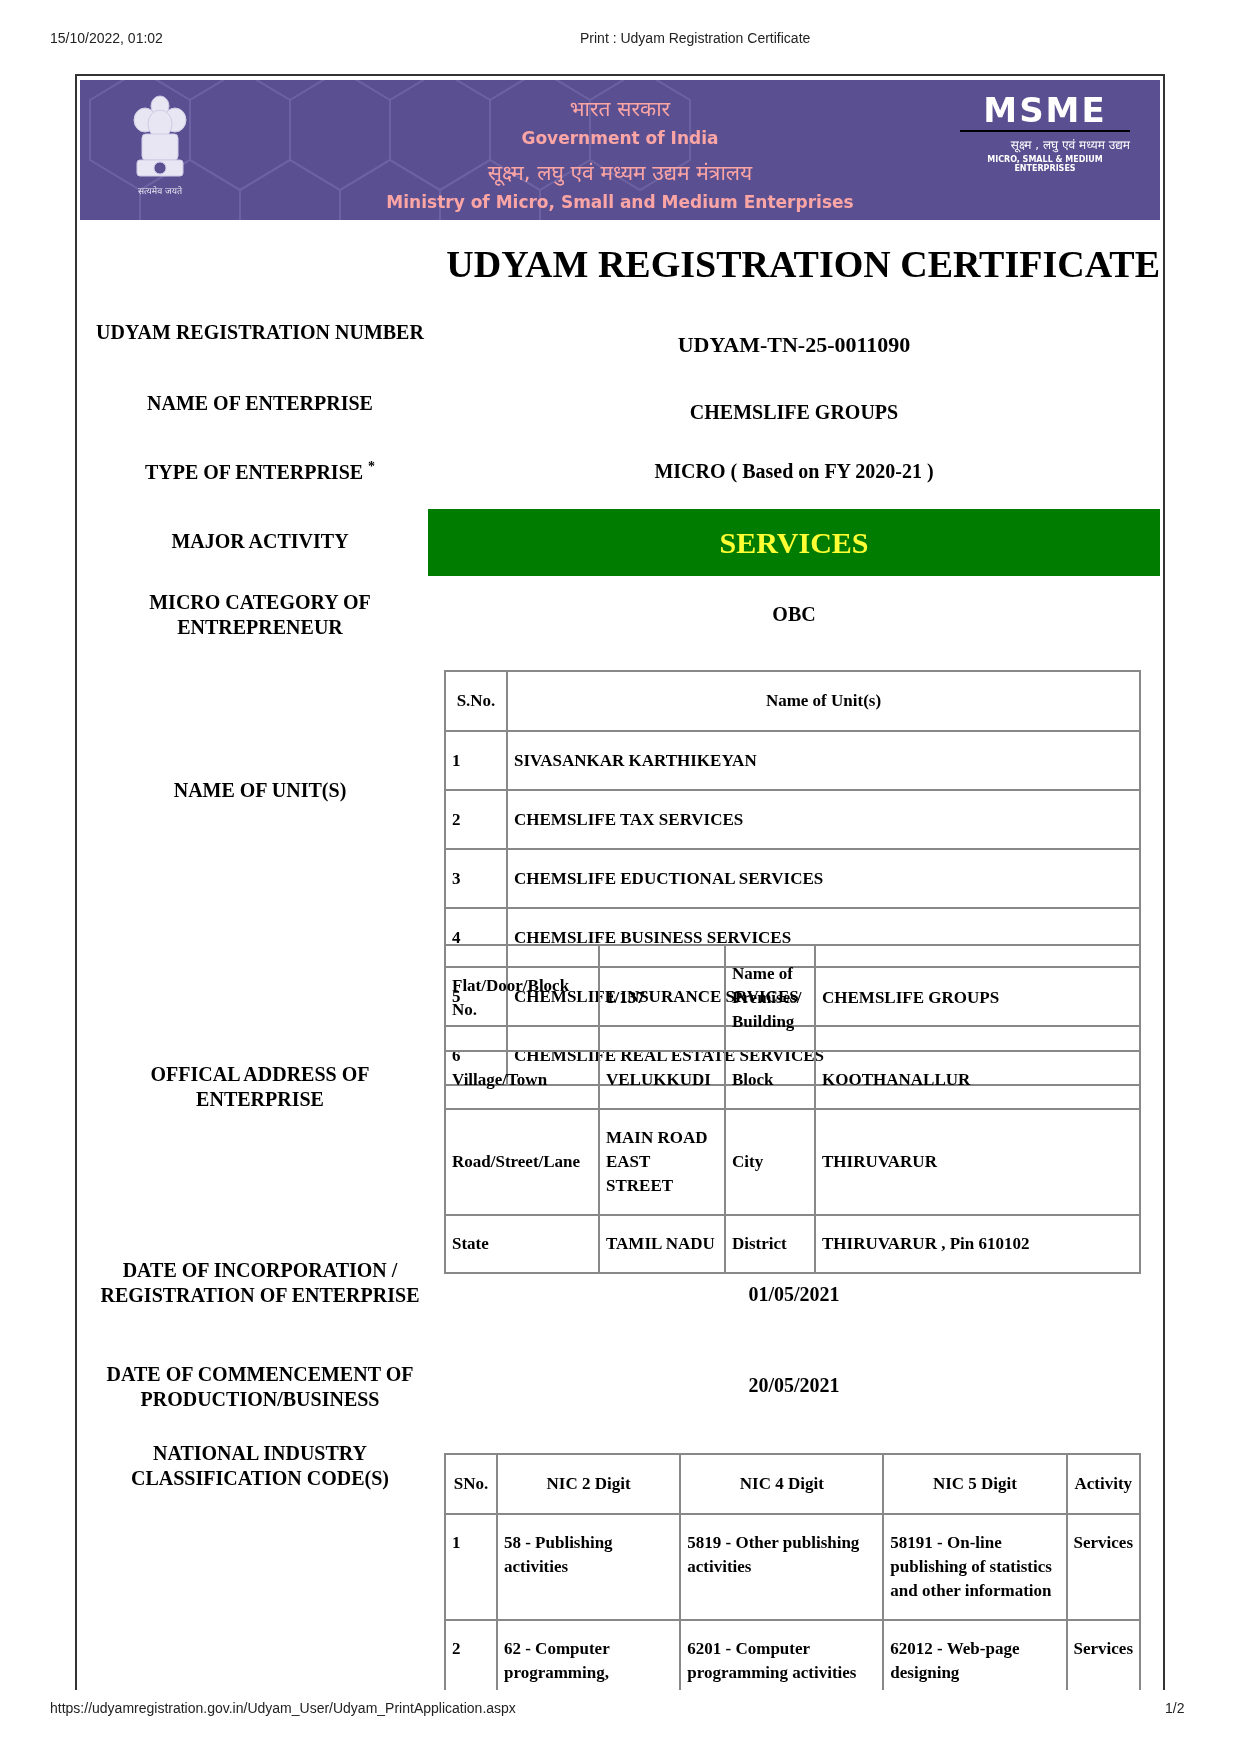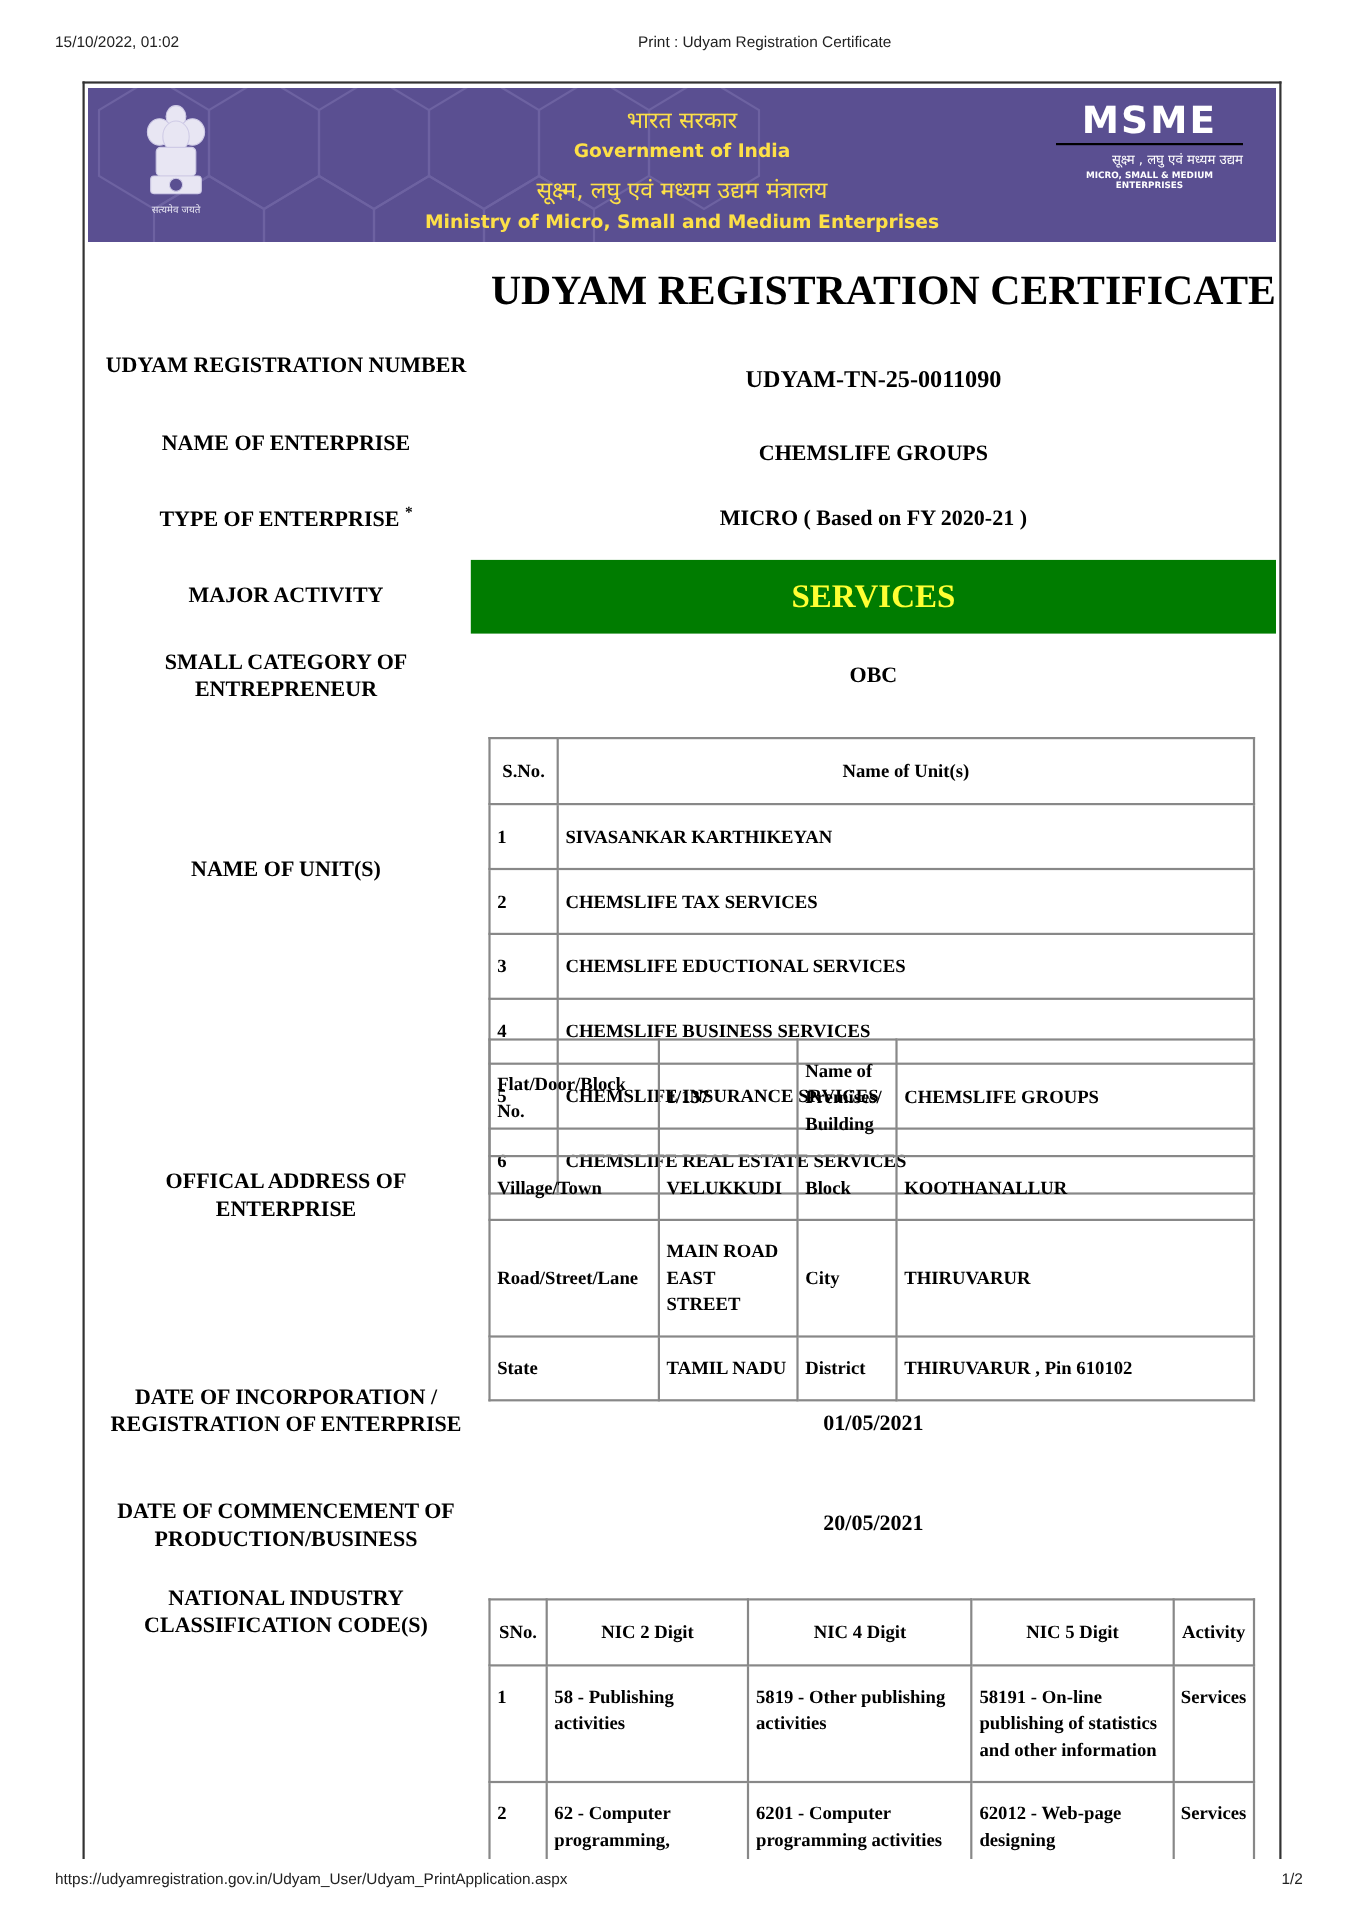--- a/index.html
+++ b/index.html
@@ -2,21 +2,21 @@
 <html><head>
 <meta charset="utf-8">
 <style>
   html, body { margin:0; padding:0; background:#ffffff; }
   body { width:1240px; height:1754px; position:relative; overflow:hidden; font-family:"Liberation Serif", serif; color:#000; }
   .print-hdr { position:absolute; top:30px; font-family:"Liberation Sans", sans-serif; font-size:14px; color:#222; }
   .print-ftr { position:absolute; top:1700px; font-family:"Liberation Sans", sans-serif; font-size:14px; color:#222; }
   .frame { position:absolute; left:75px; top:74px; width:1090px; height:1700px; border:2px solid #333; border-bottom:none; box-sizing:border-box; }
   .banner { position:absolute; left:80px; top:80px; width:1080px; height:140px; background:#5a4f91; overflow:hidden; }
   .banner svg.hex { position:absolute; left:0; top:0; }
-  .banner .center { position:absolute; left:0; width:1080px; text-align:center; color:#fde047; font-family:"DejaVu Sans", sans-serif; }
+  .banner .center { position:absolute; left:0; width:1080px; text-align:center; color:#fca5a5; font-family:"DejaVu Sans", sans-serif; }
   .b-hindi1 { top:14px; font-size:21px; }
   .b-goi { top:48px; font-size:17px; font-weight:bold; }
   .b-hindi2 { top:78px; font-size:21px; }
   .b-min { top:112px; font-size:17px; font-weight:bold; }
   .emblem { position:absolute; left:45px; top:10px; width:70px; height:112px; }
   .msme { position:absolute; left:880px; top:12px; width:170px; height:80px; color:#fff; }
   .msme .logo { font-family:"DejaVu Sans", sans-serif; font-weight:bold; font-size:34px; letter-spacing:2px; line-height:36px; text-align:center; border-bottom:2px solid #000000; padding-bottom:2px; }
   .msme .hi { font-size:12px; text-align:right; margin-top:4px; font-family:"DejaVu Sans", sans-serif; }
   .msme .en { font-size:8px; text-align:center; font-family:"DejaVu Sans", sans-serif; font-weight:bold; margin-top:2px; }
   .title { position:absolute; top:242px; left:80px; width:1080px; text-align:right; font-size:38px; font-weight:bold; }
@@ -88,21 +88,21 @@
 
 <div class="lbl" style="top:391px;">NAME OF ENTERPRISE</div>
 <div class="val" style="top:401px;">CHEMSLIFE GROUPS</div>
 
 <div class="lbl" style="top:460px;"><span>TYPE OF ENTERPRISE</span> <span class="sup">*</span></div>
 <div class="val" style="top:460px;">MICRO ( Based on FY 2020-21 )</div>
 
 <div class="lbl" style="top:529px;">MAJOR ACTIVITY</div>
 <div class="green">SERVICES</div>
 
-<div class="lbl" style="top:590px;">SMALL CATEGORY OF ENTREPRENEUR</div>
+<div class="lbl" style="top:590px;">MICRO CATEGORY OF ENTREPRENEUR</div>
 <div class="val" style="top:603px;">OBC</div>
 
 <div class="lbl" style="top:778px;">NAME OF UNIT(S)</div>
 <table class="outer units">
   <tbody>
       <tr>
     <th style="width:48px;">S.No.</th>
     <th>Name of Unit(s)</th>
   </tr>
   <tr>

